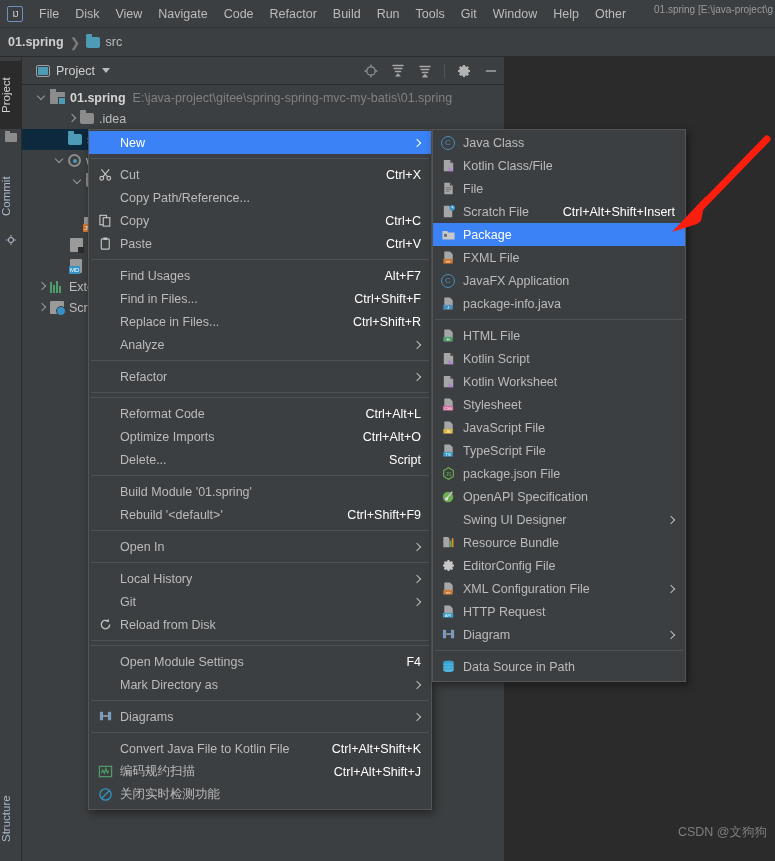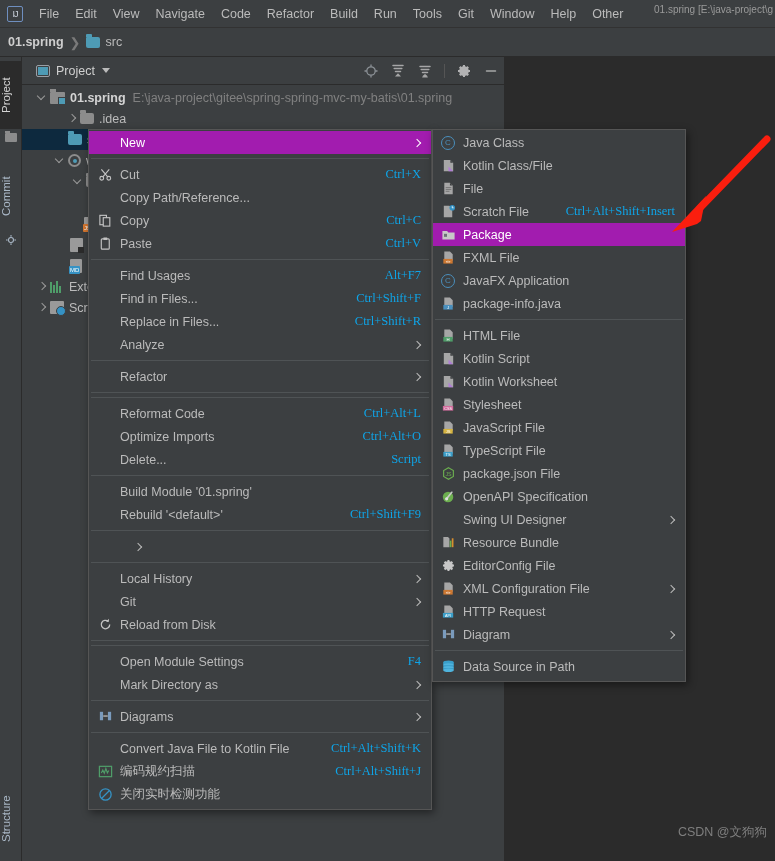--- a/index.html
+++ b/index.html
@@ -191,28 +191,28 @@
     background: #3c3f41; border: 1px solid #555555;
     box-shadow: 2px 3px 8px rgba(0,0,0,.45);
     padding: 1px 0 3px 0;
     z-index: 40;
   }
   .mi {
     height: 23px; display: flex; align-items: center; position: relative;
     padding-left: 8px; padding-right: 10px; font-size: 12.5px; color: #bbbbbb;
     white-space: nowrap;
   }
-  .mi.hl { background: #a21caf; color: #ffffff; align-items: center; }
+  .mi.hl { background: #3b82f6; color: #ffffff; align-items: center; }
   .mi .mi-ico {
     width: 16px; height: 16px; flex: 0 0 16px; margin-right: 7px;
     display: flex; align-items: center; justify-content: center;
   }
   .mi .mi-ico.empty { background: none; }
   .mi .mi-text { flex: 1 1 auto; }
-  .mi .mi-key { color: #0ea5e9; font-size: 12.5px; margin-left: 22px; font-family: Liberation Serif, serif; }
+  .mi .mi-key { color: #ffffff; font-size: 12.5px; margin-left: 22px; }
   .mi .mi-arrow {
     margin-left: 14px; width: 8px; height: 10px; position: relative; flex:0 0 8px;
   }
   .mi .mi-arrow::after{
     content:""; position:absolute; left:1px; top:2px; width:5px;height:5px;
     border-right:1.5px solid #bbbbbb; border-bottom:1.5px solid #bbbbbb;
     transform: rotate(-45deg);
   }
   .mi.hl .mi-arrow::after{ border-color:#ffffff; }
   .msep { height:1px; background:#4f5355; margin: 4px 2px; }
@@ -235,21 +235,21 @@
   #arrow { position:absolute; left:0; top:0; width:775px; height:861px; pointer-events:none; z-index:60;}
 </style>
 </head>
 <body>
 
 <div id="app">
 
   <div id="menubar">
     <div class="ij-logo">IJ</div>
     <div class="mb-item">File</div>
-    <div class="mb-item">Edit</div>
+    <div class="mb-item">Disk</div>
     <div class="mb-item">View</div>
     <div class="mb-item">Navigate</div>
     <div class="mb-item">Code</div>
     <div class="mb-item">Refactor</div>
     <div class="mb-item">Build</div>
     <div class="mb-item">Run</div>
     <div class="mb-item">Tools</div>
     <div class="mb-item">Git</div>
     <div class="mb-item">Window</div>
     <div class="mb-item">Help</div>
@@ -496,20 +496,21 @@
     <div class="mi">
       <span class="mi-ico empty"></span>
       <span class="mi-text">Rebuild '&lt;default&gt;'</span>
       <span class="mi-key">Ctrl+Shift+F9</span>
     </div>
 
     <div class="msep"></div>
 
     <div class="mi">
       <span class="mi-ico empty"></span>
+      <span class="mi-text">Open In</span>
       <span class="mi-arrow"></span>
     </div>
 
     <div class="msep"></div>
 
     <div class="mi">
       <span class="mi-ico empty"></span>
       <span class="mi-text">Local History</span>
       <span class="mi-arrow"></span>
     </div>

